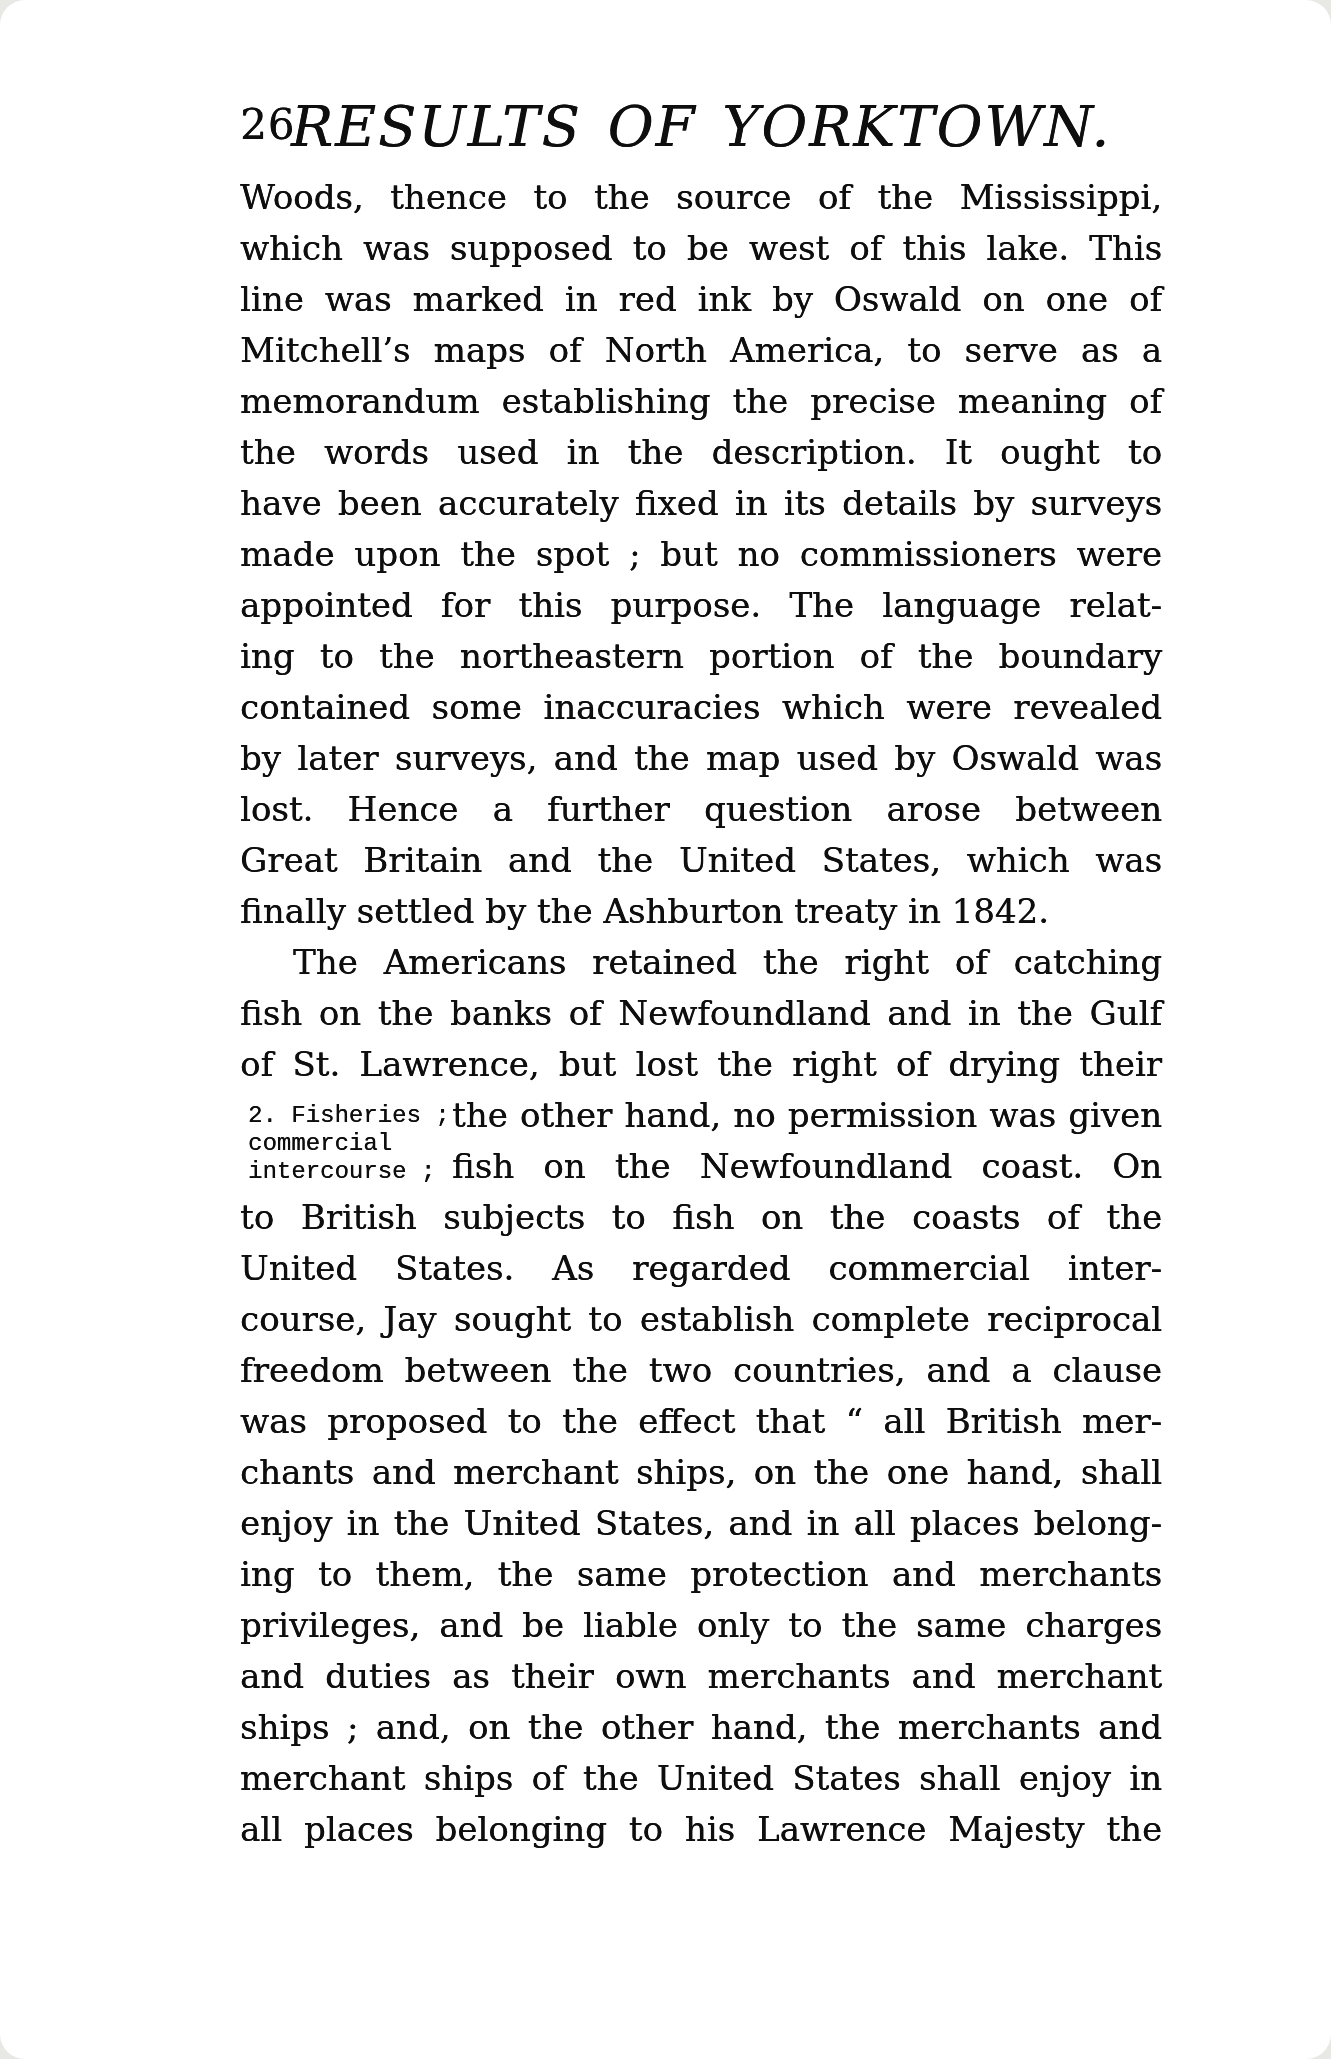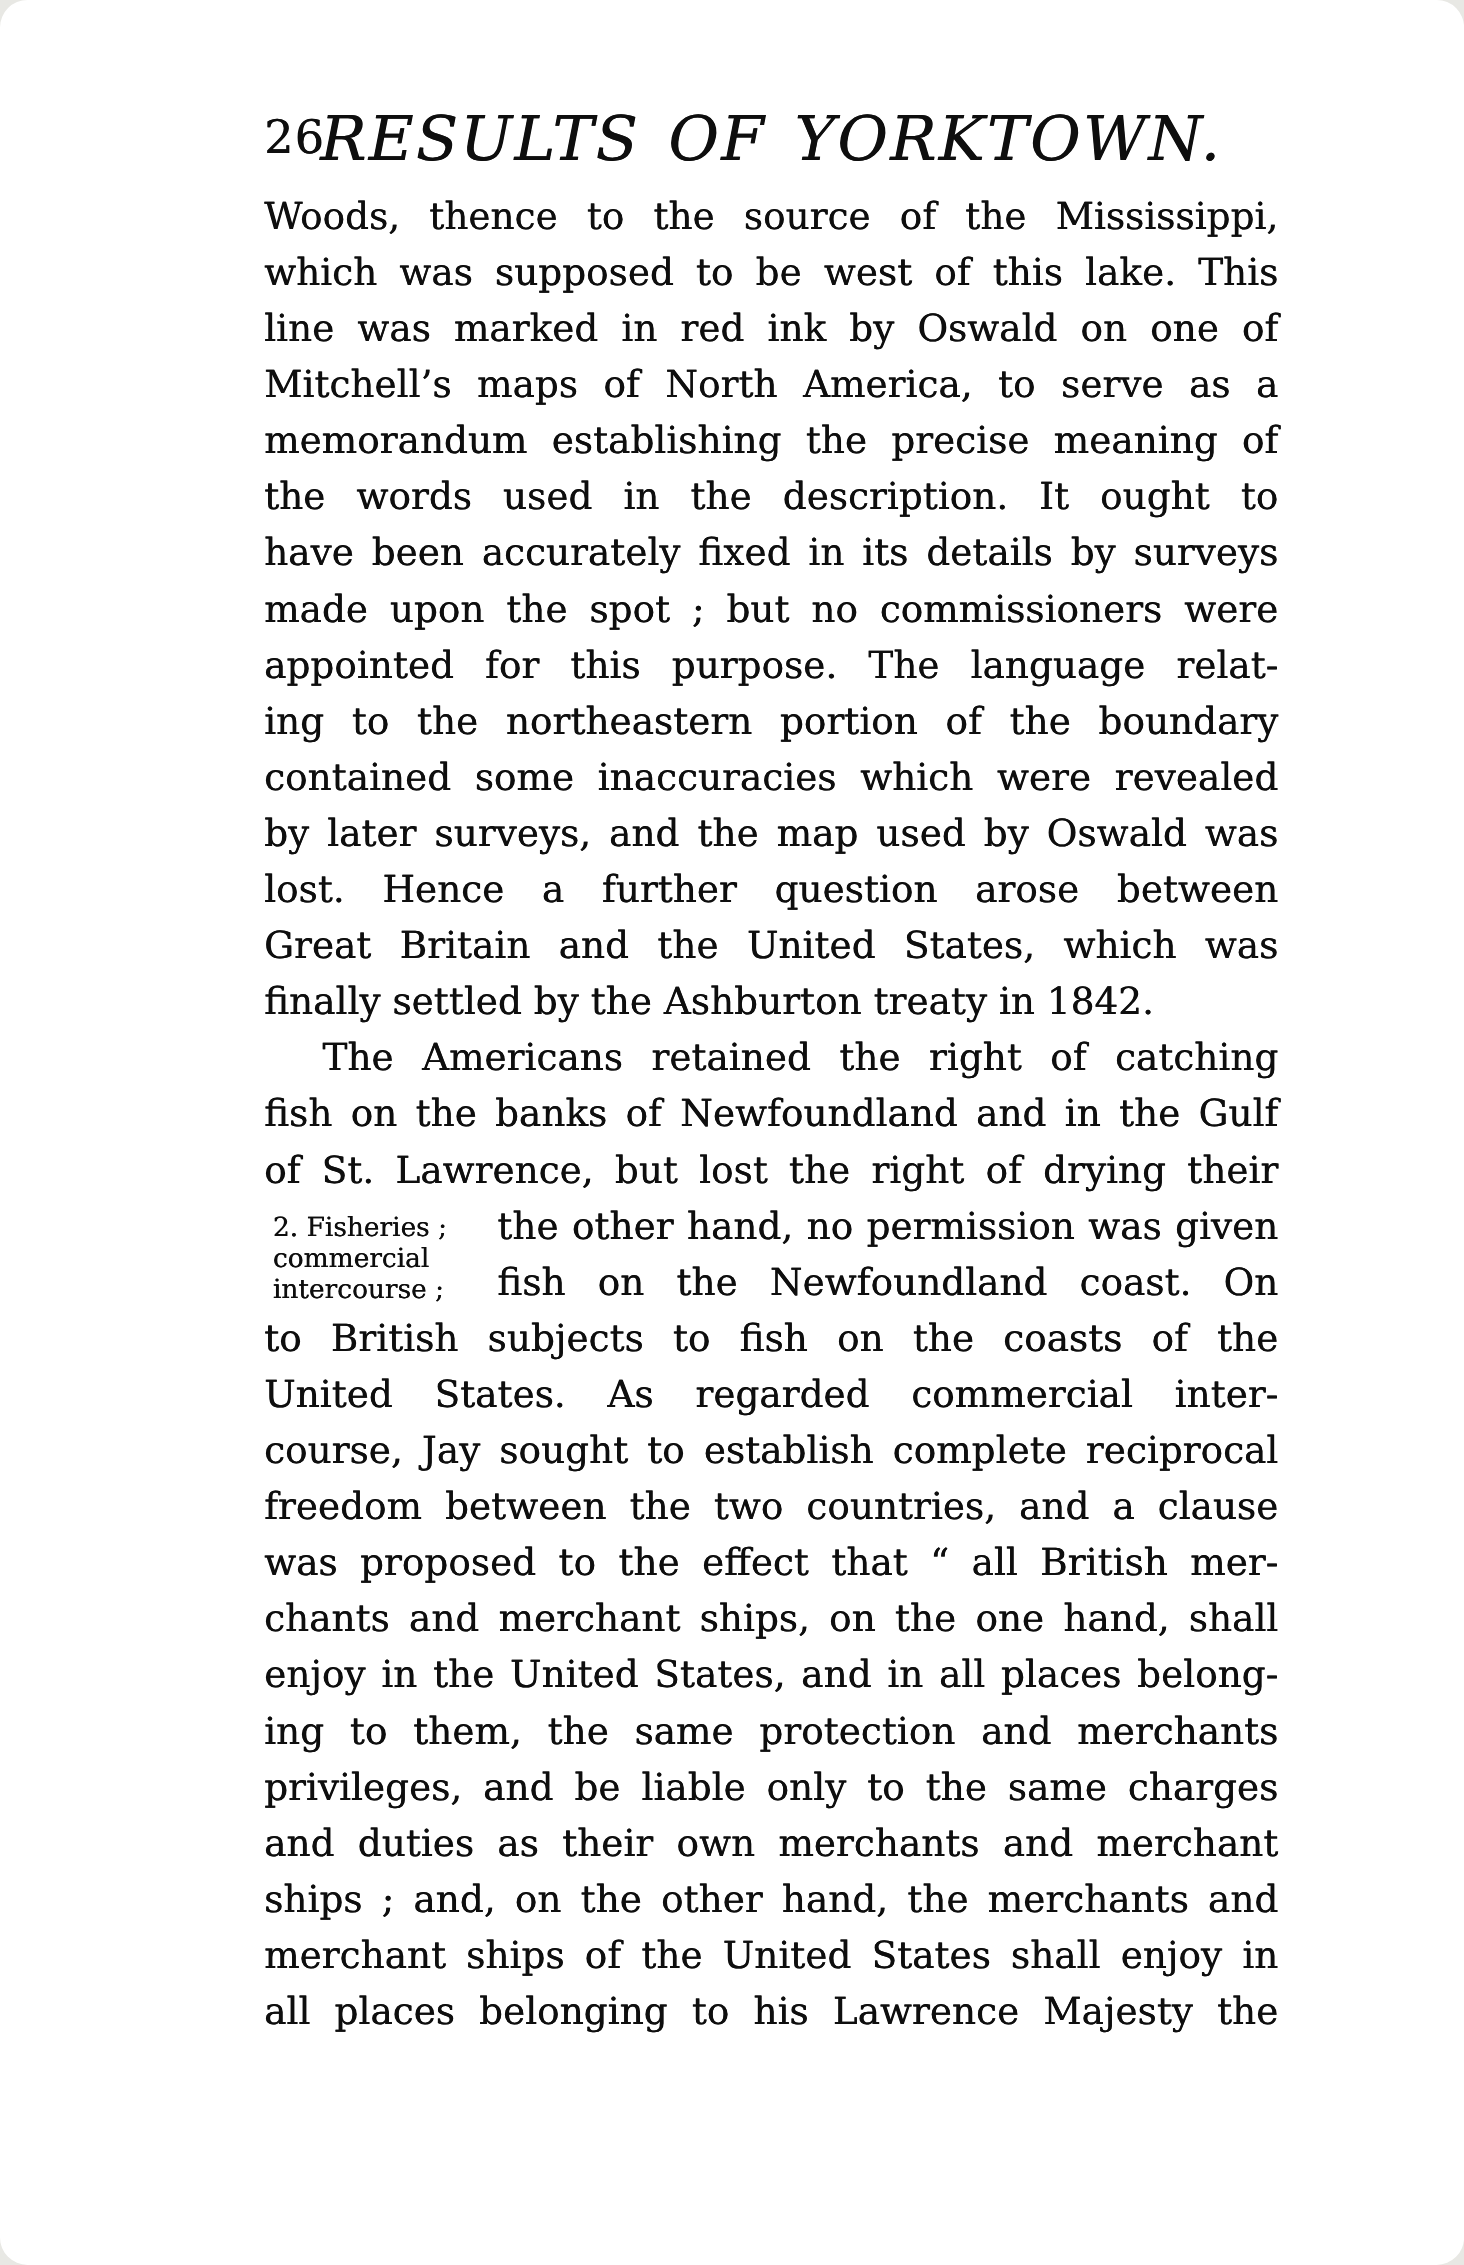--- a/index.html
+++ b/index.html
@@ -47,20 +47,21 @@
   }
   .ln.short{text-align-last:left;}
   .ln.indent{text-indent:53px;}
   .ln.cut{padding-left:212px;}
   
   .sidenote{
     position:absolute;left:8px;top:930px;width:204px;
     font-size:24px;line-height:28px;
     text-align:left;
     text-shadow:0.3px 0 0 currentColor;
+    font-family:Liberation Mono, monospace;
   }
   .sidenote span{display:block;}
 </style>
 </head>
 <body>
 
 <div class="page">
 
   <div class="runhead">
     <span class="pagenum">26</span>

